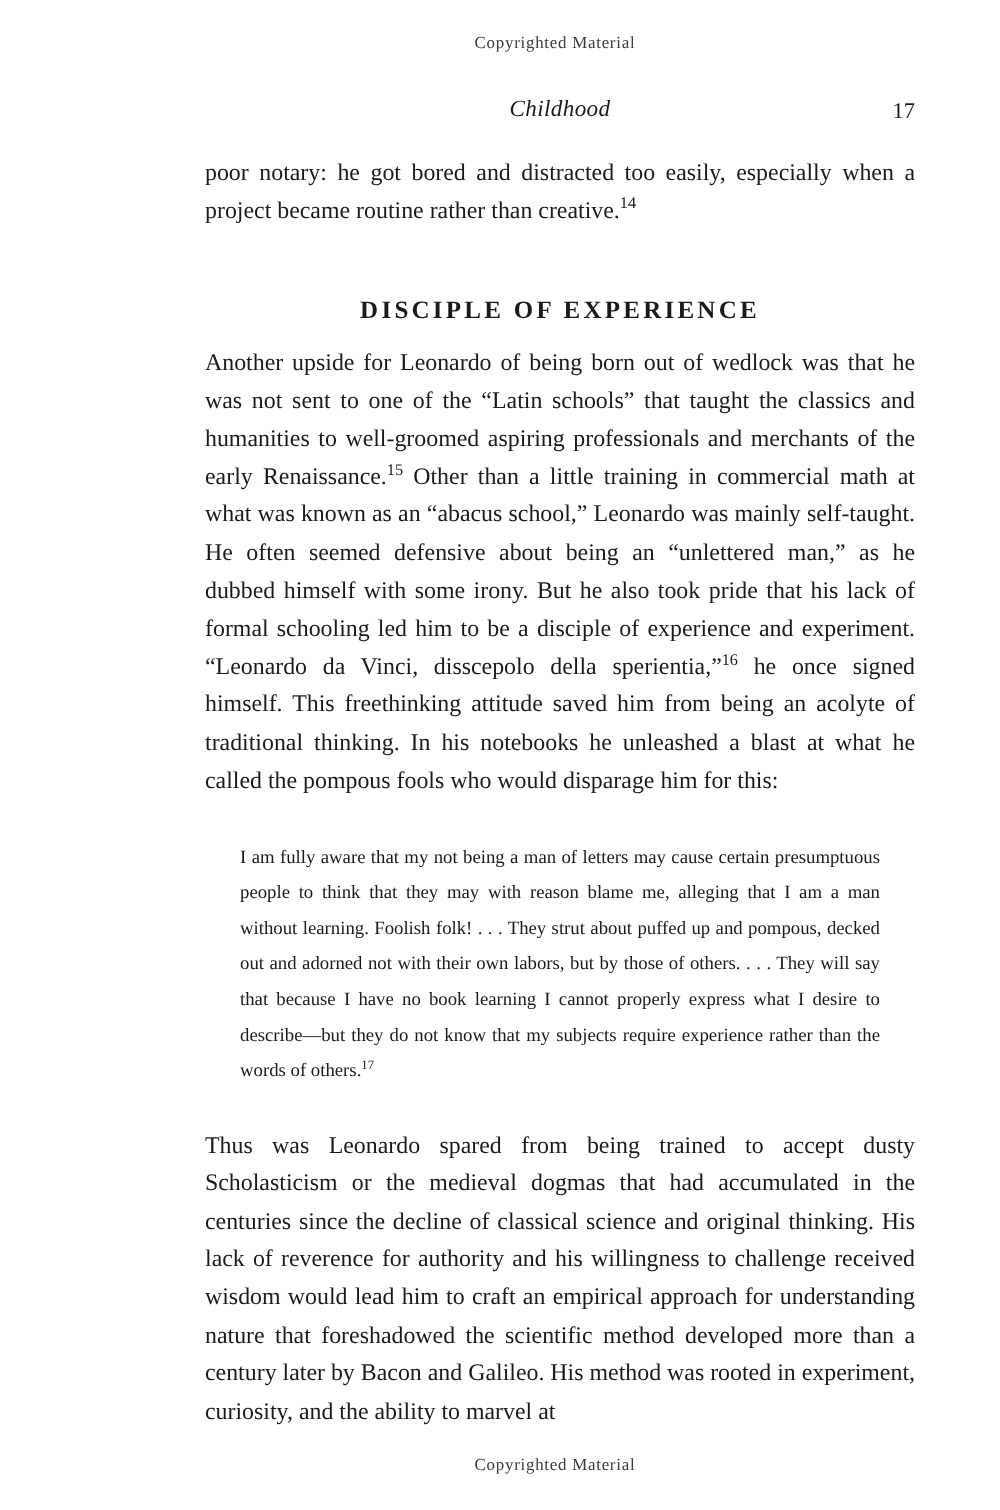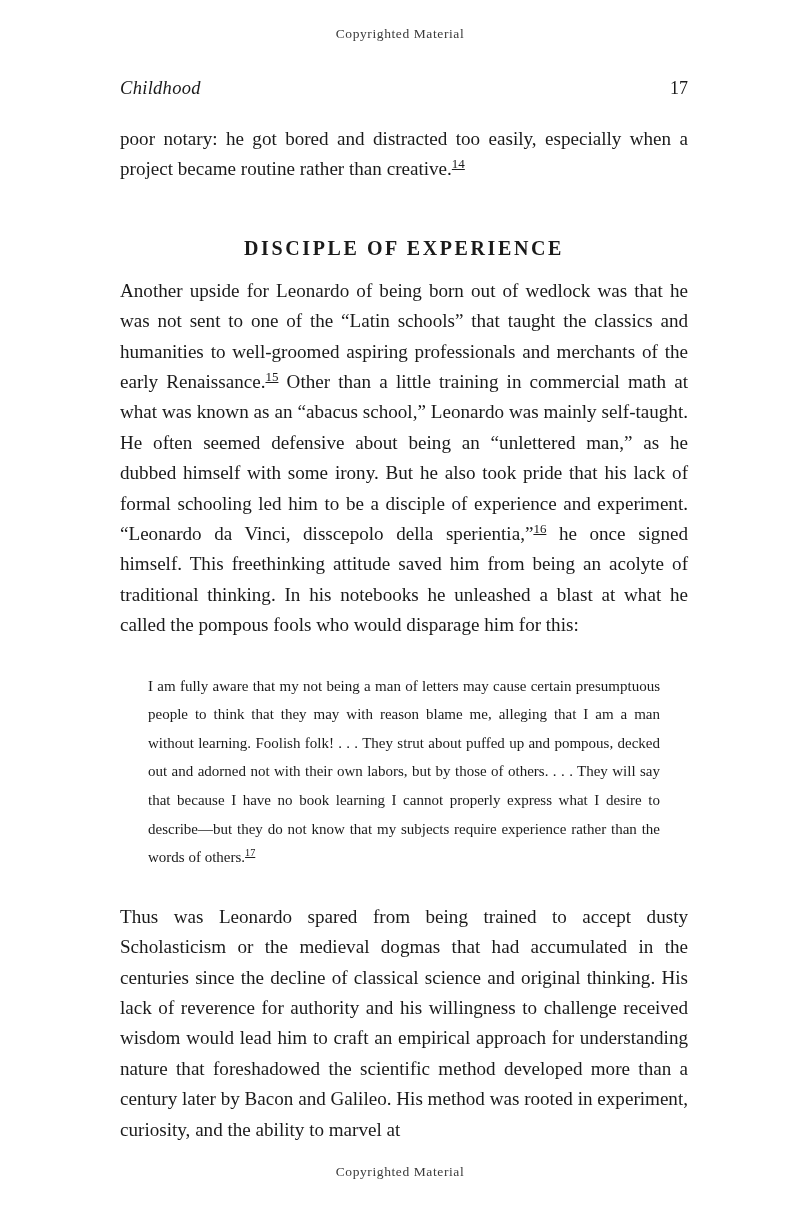--- a/index.html
+++ b/index.html
@@ -13,20 +13,21 @@
     font-family: "Liberation Serif", serif;
     color: #1a1a1a;
     position: relative;
     overflow: hidden;
   }
   .page {
     position: relative;
     width: 713px;
     height: 1208px;
     box-sizing: border-box;
+    margin-left: 44px;
   }
   .copyright-top {
     position: absolute;
     top: 26px;
     left: 0;
     width: 800px;
     text-align: center;
     font-size: 13.5px;
     letter-spacing: 0.6px;
     color: #3a3a3a;
@@ -41,21 +42,21 @@
     letter-spacing: 0.6px;
     color: #3a3a3a;
   }
   .running-head {
     position: absolute;
     top: 78px;
     left: 120px;
     width: 568px;
     display: flex;
     align-items: baseline;
-    justify-content: flex-start;
+    justify-content: center;
   }
   .running-head .chapter-title {
     font-style: italic;
     font-size: 18.5px;
     letter-spacing: 0.3px;
   }
   .running-head .folio {
     position: absolute;
     right: 0;
     font-size: 18px;
@@ -96,21 +97,20 @@
     line-height: 28.6px;
     text-align: justify;
   }
   .para-gap {
     height: 30px;
   }
   sup {
     font-size: 0.68em;
     vertical-align: super;
     line-height: 0;
-    text-decoration: underline;
   }
 </style>
 </head>
 <body>
 
 <div class="page">
 
   <div class="copyright-top">Copyrighted Material</div>
 
   <div class="running-head">

